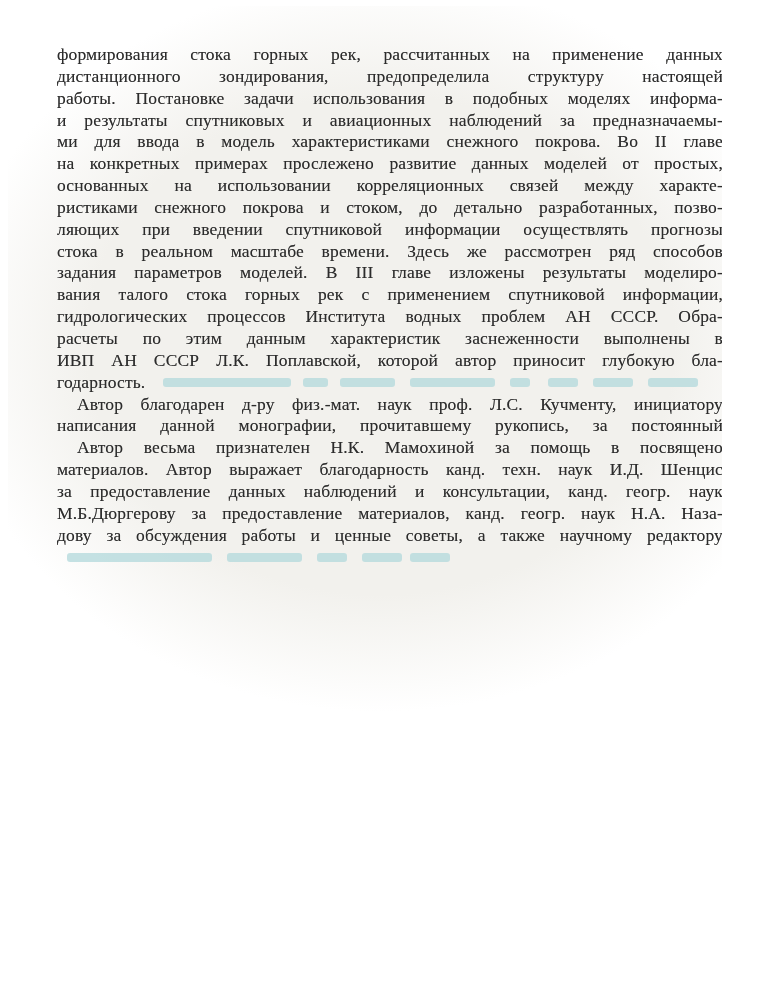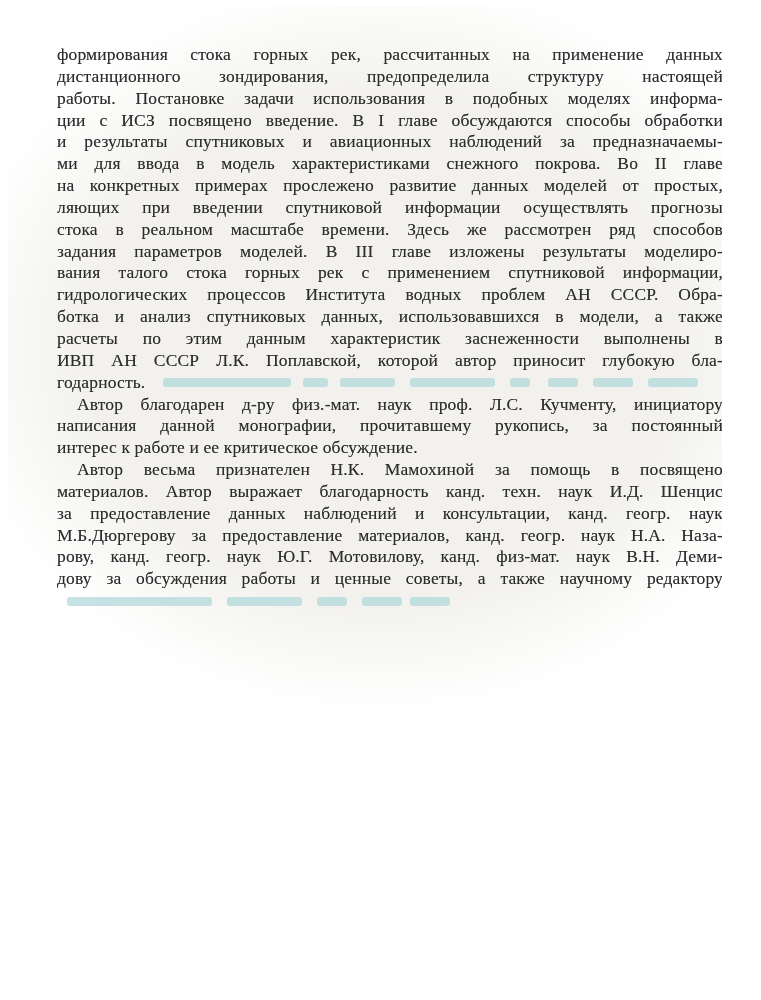--- a/index.html
+++ b/index.html
@@ -68,53 +68,49 @@
 </style>
 </head>
 <body>
 
 <div class="page">
   <div class="paper-tint"></div>
   <div class="text-block" style="color: rgb(44, 44, 44);">
       <div class="line just">формирования стока горных рек, рассчитанных на применение данных</div>
       <div class="line just">дистанционного зондирования, предопределила структуру настоящей</div>
       <div class="line just">работы. Постановке задачи использования в подобных моделях информа-</div>
-      <div class="line just">ции с ИСЗ посвящено введение. В I главе обсуждаются способы обработки</div>
       <div class="line just">и результаты спутниковых и авиационных наблюдений за предназначаемы-</div>
       <div class="line just">ми для ввода в модель характеристиками снежного покрова. Во II главе</div>
       <div class="line just">на конкретных примерах прослежено развитие данных моделей от простых,</div>
+      <div class="line just">основанных на использовании корреляционных связей между характе-</div>
+      <div class="line just">ристиками снежного покрова и стоком, до детально разработанных, позво-</div>
       <div class="line just">ляющих при введении спутниковой информации осуществлять прогнозы</div>
       <div class="line just">стока в реальном масштабе времени. Здесь же рассмотрен ряд способов</div>
       <div class="line just">задания параметров моделей. В III главе изложены результаты моделиро-</div>
       <div class="line just">вания талого стока горных рек с применением спутниковой информации,</div>
       <div class="line just">гидрологических процессов Института водных проблем АН СССР. Обра-</div>
-      <div class="line just">ботка и анализ спутниковых данных, использовавшихся в модели, а также</div>
       <div class="line just">расчеты по этим данным характеристик заснеженности выполнены в</div>
       <div class="line just">ИВП АН СССР Л.К. Поплавской, которой автор приносит глубокую бла-</div>
       <div class="line last">
         <span class="txt">годарность.</span>
         <span class="ghost" style="width: 128px; margin-left: 18px; background: rgb(178, 217, 220);"></span>
         <span class="ghost" style="width: 25px; margin-left: 12px; background: rgb(178, 217, 220);"></span>
         <span class="ghost" style="width: 55px; margin-left: 12px; background: rgb(178, 217, 220);"></span>
         <span class="ghost" style="width: 85px; margin-left: 15px; background: rgb(178, 217, 220);"></span>
         <span class="ghost" style="width: 20px; margin-left: 15px; background: rgb(178, 217, 220);"></span>
         <span class="ghost" style="width: 30px; margin-left: 18px; background: rgb(178, 217, 220);"></span>
         <span class="ghost" style="width: 40px; margin-left: 15px; background: rgb(178, 217, 220);"></span>
         <span class="ghost" style="width: 50px; margin-left: 15px; background: rgb(178, 217, 220);"></span>
       </div>
       <div class="line just indent">Автор благодарен д-ру физ.-мат. наук проф. Л.С. Кучменту, инициатору</div>
       <div class="line just">написания данной монографии, прочитавшему рукопись, за постоянный</div>
-      <div class="line last">
-        <span class="txt">интерес к работе и ее критическое обсуждение.</span>
-      </div>
       <div class="line just indent">Автор весьма признателен Н.К. Мамохиной за помощь в посвящено</div>
       <div class="line just">материалов. Автор выражает благодарность канд. техн. наук И.Д. Шенцис</div>
       <div class="line just">за предоставление данных наблюдений и консультации, канд. геогр. наук</div>
       <div class="line just">М.Б.Дюргерову за предоставление материалов, канд. геогр. наук Н.А. Наза-</div>
-      <div class="line just">рову, канд. геогр. наук Ю.Г. Мотовилову, канд. физ-мат. наук В.Н. Деми-</div>
       <div class="line just">дову за обсуждения работы и ценные советы, а также научному редактору</div>
       <div class="line last">
         <span class="ghost" style="width: 145px; margin-left: 10px; background: rgb(178, 217, 220);"></span>
         <span class="ghost" style="width: 75px; margin-left: 15px; background: rgb(178, 217, 220);"></span>
         <span class="ghost" style="width: 30px; margin-left: 15px; background: rgb(178, 217, 220);"></span>
         <span class="ghost" style="width: 40px; margin-left: 15px; background: rgb(178, 217, 220);"></span>
         <span class="ghost" style="width: 40px; margin-left: 8px; background: rgb(178, 217, 220);"></span>
       </div>
     </div>
 </div>

